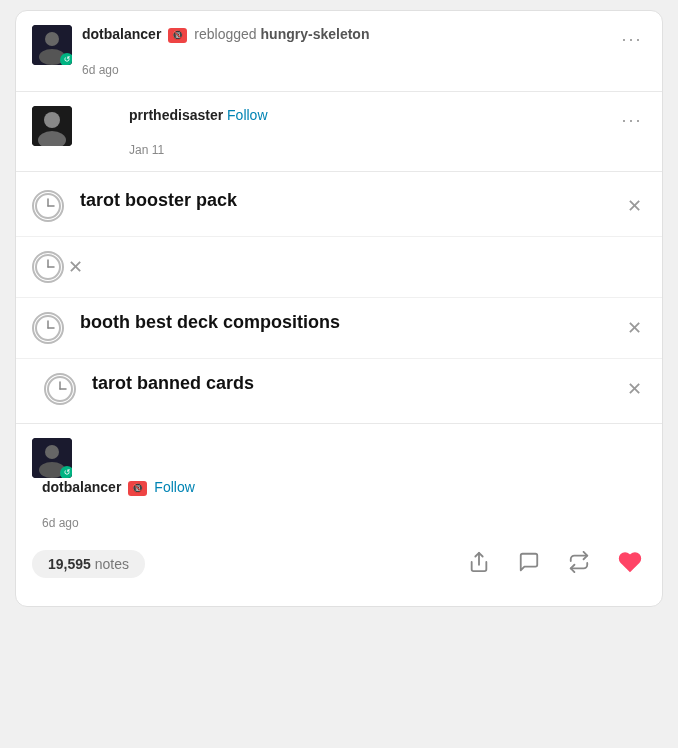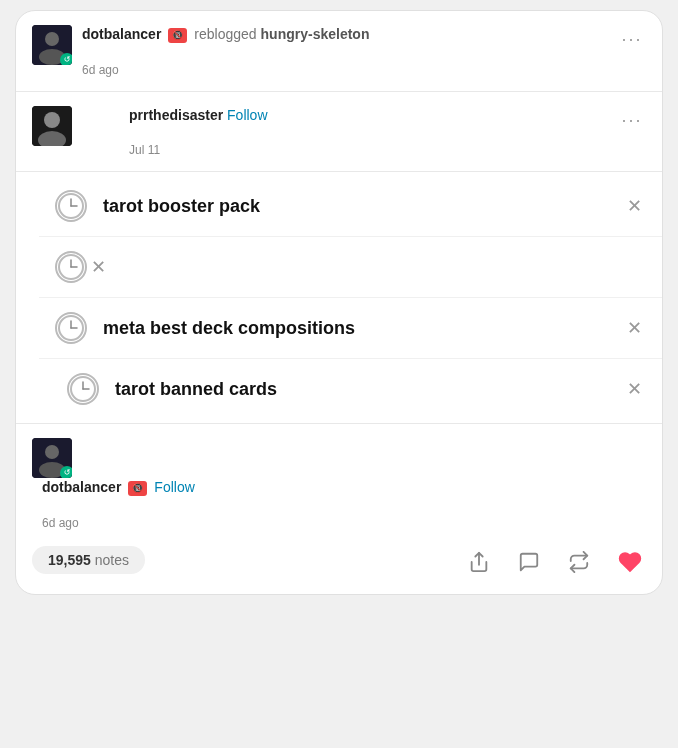--- a/index.html
+++ b/index.html
@@ -7,21 +7,21 @@
       font-family: -apple-system, BlinkMacSystemFont, "Segoe UI", Helvetica, Arial, sans-serif;
       background: #f0f0f0;
       display: flex;
       justify-content: center;
       align-items: flex-start;
       min-height: 100vh;
       padding: 10px;
     }
     .card {
       background: #fff;
-      border-radius: 20px;
+      border-radius: 12px;
       width: 648px;
       overflow: hidden;
       border: 1px solid #e0e0e0;
     }
     .post-header {
       display: flex;
       align-items: flex-start;
       padding: 14px 16px;
       border-bottom: 1px solid #e8e8e8;
     }
@@ -115,24 +115,22 @@
       border: none;
       padding: 0;
     }
 
     .search-list {
       padding: 4px 0;
       border-bottom: 1px solid #e8e8e8;
     }
     .search-item {
       display: flex;
-      align-items: center;
       padding: 14px 16px;
       border-bottom: 1px solid #f0f0f0;
-      margin-left: 23px;
     }
     .search-item:last-child {
       border-bottom: none;
       padding-left: 28px;
     }
     .clock-icon {
       width: 32px;
       height: 32px;
       border: 2px solid #bbb;
       border-radius: 50%;
@@ -169,22 +167,22 @@
     .ruin-text {
       color: #c44;
     }
     .bold-italic {
       font-weight: 700;
       font-style: italic;
     }
 
     .post-footer {
       display: flex;
-      align-items: flex-start;
-      padding: 12px 16px 16px;
+      align-items: flex-end;
+      padding: 12px 16px 28px;
     }
     .notes-count {
       background: #f0f0f0;
       border-radius: 20px;
       padding: 6px 16px;
       font-size: 14px;
       color: #555;
       font-weight: 500;
       cursor: pointer;
     }
@@ -252,21 +250,21 @@
         <circle cx="20" cy="14" r="8" fill="#888"></circle>
         <ellipse cx="20" cy="34" rx="14" ry="9" fill="#666"></ellipse>
       </svg>
     </div>
     <div class="post-meta">
       <div class="username-line">
         <span class="username">prrthedisaster</span>
         <span> </span>
         <button class="follow-btn">Follow</button>
       </div>
-      <div class="timestamp">Jul 11</div>
+      <div class="timestamp">Jan 11</div>
     </div>
     <button class="more-btn">···</button>
   </div>
 
   <div class="search-list">
 
     <div class="search-item">
       <div class="clock-icon">
         <svg class="clock-svg" viewBox="0 0 28 28" xmlns="http://www.w3.org/2000/svg">
           <circle cx="14" cy="14" r="12" fill="none" stroke="#bbb" stroke-width="2"></circle>
@@ -290,21 +288,21 @@
     </div>
 
     <div class="search-item">
       <div class="clock-icon">
         <svg class="clock-svg" viewBox="0 0 28 28" xmlns="http://www.w3.org/2000/svg">
           <circle cx="14" cy="14" r="12" fill="none" stroke="#bbb" stroke-width="2"></circle>
           <line x1="14" y1="7" x2="14" y2="14" stroke="#888" stroke-width="1.5" stroke-linecap="round"></line>
           <line x1="14" y1="14" x2="20" y2="14" stroke="#888" stroke-width="1.5" stroke-linecap="round"></line>
         </svg>
       </div>
-      <span class="search-text">meta best deck compositions</span>
+      <span class="search-text">booth best deck compositions</span>
       <button class="close-btn">✕</button>
     </div>
 
     <div class="search-item">
       <div class="clock-icon">
         <svg class="clock-svg" viewBox="0 0 28 28" xmlns="http://www.w3.org/2000/svg">
           <circle cx="14" cy="14" r="12" fill="none" stroke="#bbb" stroke-width="2"></circle>
           <line x1="14" y1="7" x2="14" y2="14" stroke="#888" stroke-width="1.5" stroke-linecap="round"></line>
           <line x1="14" y1="14" x2="20" y2="14" stroke="#888" stroke-width="1.5" stroke-linecap="round"></line>
         </svg>

